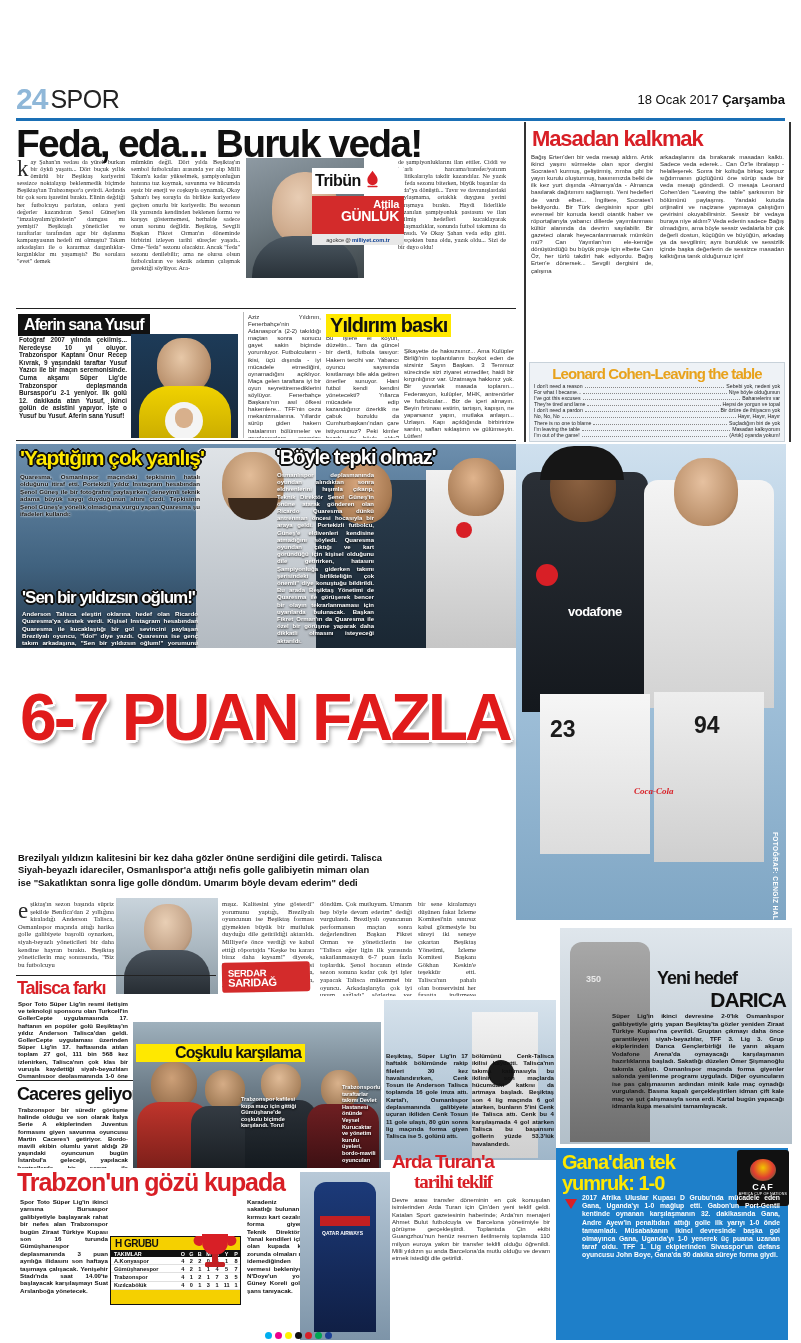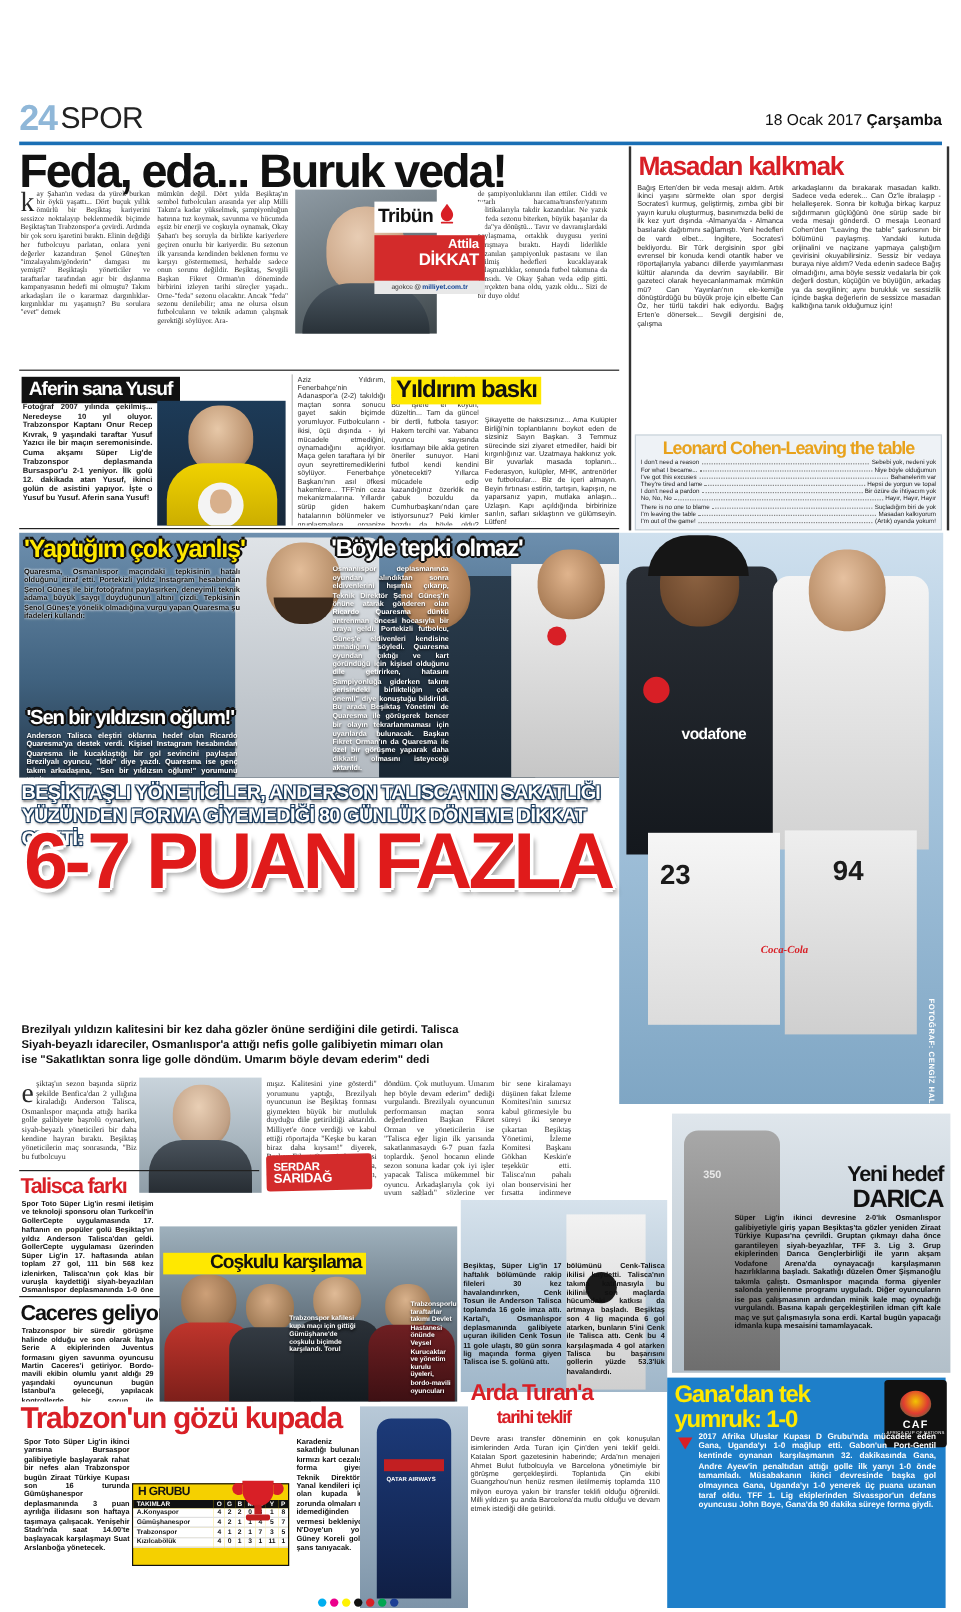--- a/index.html
+++ b/index.html
@@ -240,21 +240,21 @@
     <span class="t">Tribün</span>
     <span>
       <svg viewBox="0 0 20 26" width="15" height="19">
         <path d="M10 1 C6 7 3 9 3 14 a7 7 0 0 0 14 0 c0-5-3-7-7-13z" fill="#d81f26"></path>
         <rect x="3" y="21.5" width="14" height="2.2" rx="1" fill="#d81f26"></rect>
       </svg>
     </span>
   </div>
   <div class="byline-box">
     <div class="n1">Attila</div>
-    <div class="n2">DİKKAT</div>
+    <div class="n2">GÜNLÜK</div>
   </div>
   <div class="byline-mail">
     <span>agokce</span>
     <span>@</span>
     <b>milliyet.com.tr</b>
   </div>
 
   <div class="rcol-rule-l"></div>
   <div class="rcol-rule-r"></div>
   <div class="box-red-head" style="position:absolute;left:532px;top:126px;width:250px;font-size:22px;">Masadan kalkmak</div>
@@ -365,24 +365,20 @@
     <div style="position:absolute;left:158px;top:14px;width:64px;height:68px;border-radius:46%;background:radial-gradient(ellipse at 45% 35%,#e6c1a0,#b98e68 70%,#6e4f34);"></div>
     <div style="position:absolute;left:20px;top:120px;width:22px;height:22px;border-radius:50%;background:#d81f26;"></div>
     <div style="position:absolute;left:52px;top:160px;font-size:13px;color:#fff;font-weight:bold;letter-spacing:-.5px;">vodafone</div>
     <div style="position:absolute;left:24px;top:250px;width:110px;height:160px;background:linear-gradient(180deg,#f6f6f6,#dcdcdc);"></div>
     <div style="position:absolute;left:138px;top:248px;width:110px;height:170px;background:linear-gradient(180deg,#eee,#cfcfcf);"></div>
     <div style="position:absolute;left:34px;top:272px;font-size:23px;font-weight:bold;color:#1b1b1b;">23</div>
     <div style="position:absolute;left:178px;top:268px;font-size:23px;font-weight:bold;color:#1b1b1b;">94</div>
     <div style="position:absolute;left:118px;top:342px;font-size:9px;font-weight:bold;color:#d81f26;font-family:'Liberation Serif',serif;font-style:italic;">Coca-Cola</div>
   </div>
 
-  <div class="kicker" style="left:18px;top:652px;width:500px;">
-    <div>BEŞİKTAŞLI YÖNETİCİLER, ANDERSON TALISCA'NIN SAKATLIĞI</div>
-    <div>YÜZÜNDEN FORMA GİYEMEDİĞİ 80 GÜNLÜK DÖNEME DİKKAT ÇEKTİ:</div>
-  </div>
 
   <div class="mega" style="left:20px;top:690px;font-size:66px;">6-7 PUAN FAZLA</div>
 
   <div class="credit-v" style="left:772px;top:832px;">
     <span>FOTOĞRAF:</span>
     <span>CENGİZ HALICIR</span>
   </div>
 
   <div style="position:absolute;left:18px;top:852px;width:495px;font-size:9.4px;line-height:12.4px;font-weight:bold;color:#111;">
     <div>Brezilyalı yıldızın kalitesini bir kez daha gözler önüne serdiğini dile getirdi. Talisca</div>
@@ -506,33 +502,33 @@
     <div style="position:absolute;left:104px;top:60px;width:26px;height:26px;border-radius:50%;background:#1a1a1a;"></div>
   </div>
   <div class="body-sans" style="position:absolute;left:386px;top:1052px;width:82px;height:108px;font-size:6.1px;line-height:7.3px;color:#111;">Beşiktaş, Süper Lig'in 17 haftalık bölümünde rakip fileleri 30 kez havalandırırken, Cenk Tosun ile Anderson Talisca toplamda 16 gole imza attı. Kartal'ı, Osmanlıspor deplasmanında galibiyete uçuran ikiliden Cenk Tosun 11 gole ulaştı, 80 gün sonra lig maçında forma giyen Talisca ise 5. golünü attı.</div>
   <div class="body-sans" style="position:absolute;left:472px;top:1052px;width:82px;height:108px;font-size:6.1px;line-height:7.3px;color:#111;">bölümünü Cenk-Talisca ikilisi kaydetti. Talisca'nın takıma katılmasıyla bu ikilinin son maçlarda hücumdaki katkısı da artmaya başladı. Beşiktaş son 4 lig maçında 6 gol atarken, bunların 5'ini Cenk ile Talisca attı. Cenk bu 4 karşılaşmada 4 gol atarken Talisca bu başarısını gollerin yüzde 53.3'lük havalandırdı.</div>
 
   <div class="photo" style="left:560px;top:928px;width:232px;height:216px;background:linear-gradient(180deg,#dfe6ec,#b2bfc9);">
     <div style="position:absolute;left:10px;top:14px;width:80px;height:200px;background:linear-gradient(180deg,#a8a8a8,#6e6e6e);border-radius:12px 12px 0 0;"></div>
     <div style="position:absolute;left:26px;top:46px;font-size:9px;color:#e8e8e8;font-weight:bold;">350</div>
   </div>
   <div style="position:absolute;left:608px;top:968px;width:178px;text-align:right;font-weight:bold;color:#111;letter-spacing:-1px;line-height:21px;">
-    <div style="font-size:18px;">Yeni hedef</div>
+    <div style="font-size:18px;text-align:center;">Yeni hedef</div>
     <div style="font-size:21px;">DARICA</div>
   </div>
   <div class="body-sans" style="position:absolute;left:612px;top:1012px;width:172px;height:132px;font-size:6.2px;line-height:7.5px;color:#111;text-align:justify;">Süper Lig'in ikinci devresine 2-0'lık Osmanlıspor galibiyetiyle giriş yapan Beşiktaş'ta gözler yeniden Ziraat Türkiye Kupası'na çevrildi. Gruptan çıkmayı daha önce garantileyen siyah-beyazlılar, TFF 3. Lig 3. Grup ekiplerinden Darıca Gençlerbirliği ile yarın akşam Vodafone Arena'da oynayacağı karşılaşmanın hazırlıklarına başladı. Sakatlığı düzelen Ömer Şişmanoğlu takımla çalıştı. Osmanlıspor maçında forma giyenler salonda yenilenme programı uyguladı. Diğer oyuncuların ise pas çalışmasının ardından minik kale maç oynadığı vurgulandı. Basına kapalı gerçekleştirilen idman çift kale maç ve şut çalışmasıyla sona erdi. Kartal bugün yapacağı idmanla kupa mesaisini tamamlayacak.</div>
 
   <div class="photo" style="left:300px;top:1172px;width:90px;height:168px;background:linear-gradient(180deg,#b8c9d8,#7d94a8);">
     <div style="position:absolute;left:14px;top:10px;width:62px;height:150px;background:linear-gradient(180deg,#1c3a79,#101f45);border-radius:12px 12px 0 0;"></div>
     <div style="position:absolute;left:20px;top:44px;width:50px;height:10px;background:#c21f22;"></div>
     <div style="position:absolute;left:22px;top:58px;font-size:5px;color:#fff;font-weight:bold;">QATAR AIRWAYS</div>
   </div>
   <div class="box-red-head" style="position:absolute;left:392px;top:1152px;width:160px;text-align:left;line-height:20px;">
     <div style="font-size:19px;">Arda Turan'a</div>
-    <div style="font-size:15px;padding-left:22px;">tarihi teklif</div>
+    <div style="font-size:19px;padding-left:22px;font-family:Liberation Serif, serif;">tarihi teklif</div>
   </div>
   <div class="body-sans-n" style="position:absolute;left:392px;top:1196px;width:158px;height:132px;font-size:6.1px;line-height:7.3px;color:#2b2b2b;">Devre arası transfer döneminin en çok konuşulan isimlerinden Arda Turan için Çin'den yeni teklif geldi. Katalan Sport gazetesinin haberinde; Arda'nın menajeri Ahmet Bulut futbolcuyla ve Barcelona yönetimiyle bir görüşme gerçekleştirdi. Toplantıda Çin ekibi Guangzhou'nun henüz resmen iletilmemiş toplamda 110 milyon euroya yakın bir transfer teklifi olduğu öğrenildi. Milli yıldızın şu anda Barcelona'da mutlu olduğu ve devam etmek istediği dile getirildi.</div>
 
   <div class="photo" style="left:556px;top:1148px;width:232px;height:192px;background:#1e7fc9;"></div>
   <div style="position:absolute;left:562px;top:1152px;width:168px;font-weight:bold;color:#ffe800;letter-spacing:-1px;line-height:21px;">
     <div style="font-size:20px;">Gana'dan tek</div>
     <div style="font-size:20px;">yumruk: 1-0</div>
   </div>
   <div class="caf">
     <div class="ring"></div>

